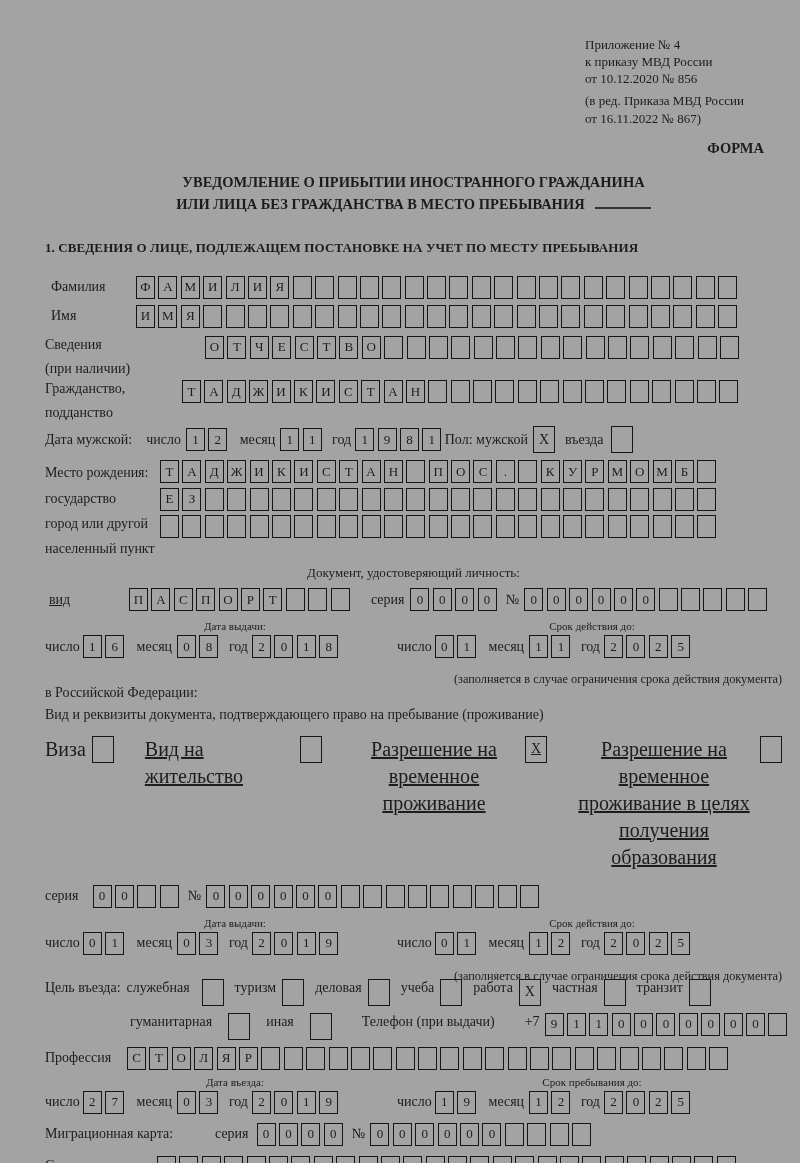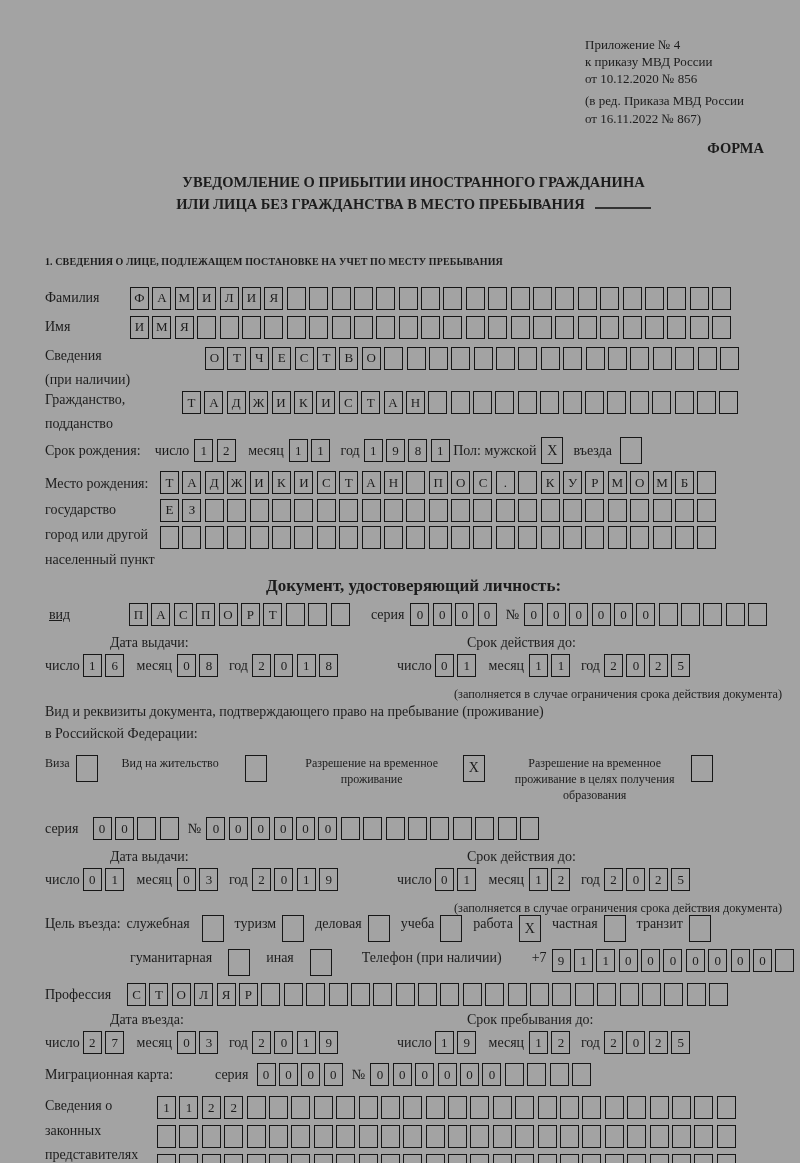--- a/index.html
+++ b/index.html
@@ -9,60 +9,60 @@
 
   
   .appendix { margin-left:540px; font-size:13px; line-height:1.32; }
   .appendix .grp2 { margin-top:5px; }
   .forma { text-align:right; padding-right:18px; font-weight:bold; font-size:14.5px; margin-top:13px; }
 
   
   .title { text-align:center; font-weight:bold; font-size:14.5px; line-height:1.55; margin-top:14px; }
   .uline { display:inline-block; width:56px; border-bottom:2px solid #333; margin-left:10px; }
 
-  .sec { font-weight:bold; font-size:10px; margin-top:40px; margin-bottom:20px; letter-spacing:0.1px; }
+  .sec { font-weight:bold; font-size:13px; margin-top:24px; margin-bottom:20px; letter-spacing:0.1px; }
 
   
   .frow { display:flex; align-items:center; margin-bottom:6px; flex-wrap:nowrap; }
   .frow.top { align-items:flex-start; }
   .lbl { font-size:14px; line-height:1.3; flex:none; }
-  .w85 { width:85px; } .w160 { width:160px; } .w137 { width:137px; } .w115 { width:115px; } .w112 { width:112px; } .w80 { width:80px; }
+  .w85 { width:85px;margin-left:6px; } .w160 { width:160px; } .w137 { width:137px; } .w115 { width:115px; } .w112 { width:112px; } .w80 { width:80px; }
   .cells { display:flex; flex:none; }
   .c { width:17px; height:21px; border:1.7px solid #161616; margin-right:3.4px; flex:none;
        display:flex; align-items:center; justify-content:center; font-size:13px; font-family:"Liberation Serif", serif; }
   .cb { width:20px; height:25px; border:1.7px solid #161616; flex:none;
         display:flex; align-items:center; justify-content:center; font-size:14px; }
   .dl { margin-left:9px; margin-right:5px; } .ml18 { margin-left:18px; }
   .mb4 { margin-bottom:4.5px; }
 
   
   .dates { position:relative; display:flex; margin-bottom:8px; }
   .dates.noted { margin-bottom:24px; }
   .dcol-l { width:352px; flex:none; }
   .dcol-r { flex:1; }
-  .dhead { font-size:14px; text-align:left; width:250px; margin-bottom:3px; }
+  .dhead { font-size:11px; text-align:center; width:250px; margin-bottom:3px; }
   .dcol-l .dhead { margin-left:65px; }
   .dcol-r .dhead { margin-left:70px; }
   .dline { display:flex; align-items:center; }
   .dnote { position:absolute; right:0; top:52px; font-size:12.3px; white-space:nowrap; }
 
   .plain { font-size:14px; line-height:1.55; }
 
   
   .optrow { display:flex; align-items:flex-start; margin-top:10px; margin-bottom:14px; }
   .opt { display:flex; align-items:flex-start; }
-  .opt .olbl { font-size:12px; line-height:1.35; }
+  .opt .olbl { font-size:20px; line-height:1.35; }
   .optC { text-align:center; }
-  .w150c { width:162px; } .w172c { width:172px; } .g22 { margin-left:24px; } .g10 { margin-left:10px; } .g6 { margin-left:6px; }
+  .w150c { width:162px; } .w172c { width:172px; } .g22 { margin-left:31px;text-decoration:underline; } .g10 { margin-left:10px; } .g6 { margin-left:6px; }
 
   .purpose { display:flex; align-items:flex-start; margin-bottom:7px; }
   .purpose .lbl { margin-right:6px; }
   .p-gap { margin-left:11px; margin-right:6px; }
 
-  .doc-head { text-align:center; font-weight:bold; font-size:17px; margin:4px 0 7px 0; }
+  .doc-head { text-align:center; font-weight:normal; font-size:13px; margin:4px 0 7px 0; }
 </style>
 </head>
 <body>
 
 <div class="page">
 
   <div class="appendix">
     <div>Приложение № 4</div>
     <div>к приказу МВД России</div>
     <div>от 10.12.2020 № 856</div>
@@ -208,21 +208,21 @@
         <div class="c"></div>
         <div class="c"></div>
         <div class="c"></div>
         <div class="c"></div>
         <div class="c"></div>
         <div class="c"></div>
       </div>
   </div>
 
   <div class="frow" style="margin-bottom:7px;">
-    <span class="lbl">Срок рождения:</span>
+    <span class="lbl">Дата мужской:</span>
     <span class="lbl dl" style="margin-left:14px;">число</span>
     <div class="cells">
         <div class="c">1</div>
         <div class="c">2</div>
       </div>
     <span class="lbl dl">месяц</span>
     <div class="cells">
         <div class="c">1</div>
         <div class="c">1</div>
       </div>
@@ -412,22 +412,22 @@
             <div class="c">0</div>
             <div class="c">2</div>
             <div class="c">5</div>
           </div>
       </div>
       <div class="dnote">(заполняется в случае ограничения срока действия документа)</div>
     </div>
   </div>
 
   <div class="plain">
+    <div>в Российской Федерации:</div>
     <div>Вид и реквизиты документа, подтверждающего право на пребывание (проживание)</div>
-    <div>в Российской Федерации:</div>
   </div>
 
   <div class="optrow">
     <div class="opt">
       <span class="olbl">Виза</span>
       <div class="cb g6"></div>
     </div>
     <div class="opt g22">
       <span class="olbl">Вид на жительство</span>
       <div class="cb" style="margin-left:26px;"></div>
@@ -534,21 +534,21 @@
     <div class="cb"></div>
     <span class="lbl p-gap">транзит</span>
     <div class="cb"></div>
   </div>
 
   <div class="purpose" style="padding-left:85px;">
     <span class="lbl">гуманитарная</span>
     <div class="cb g10"></div>
     <span class="lbl" style="margin-left:16px;">иная</span>
     <div class="cb g10"></div>
-    <span class="lbl" style="margin-left:30px;">Телефон (при наличии)</span>
+    <span class="lbl" style="margin-left:30px;">Телефон (при выдачи)</span>
     <span class="lbl" style="margin-left:24px;margin-right:5px;">+7</span>
     <div class="cells">
         <div class="c">9</div>
         <div class="c">1</div>
         <div class="c">1</div>
         <div class="c">0</div>
         <div class="c">0</div>
         <div class="c">0</div>
         <div class="c">0</div>
         <div class="c">0</div>

